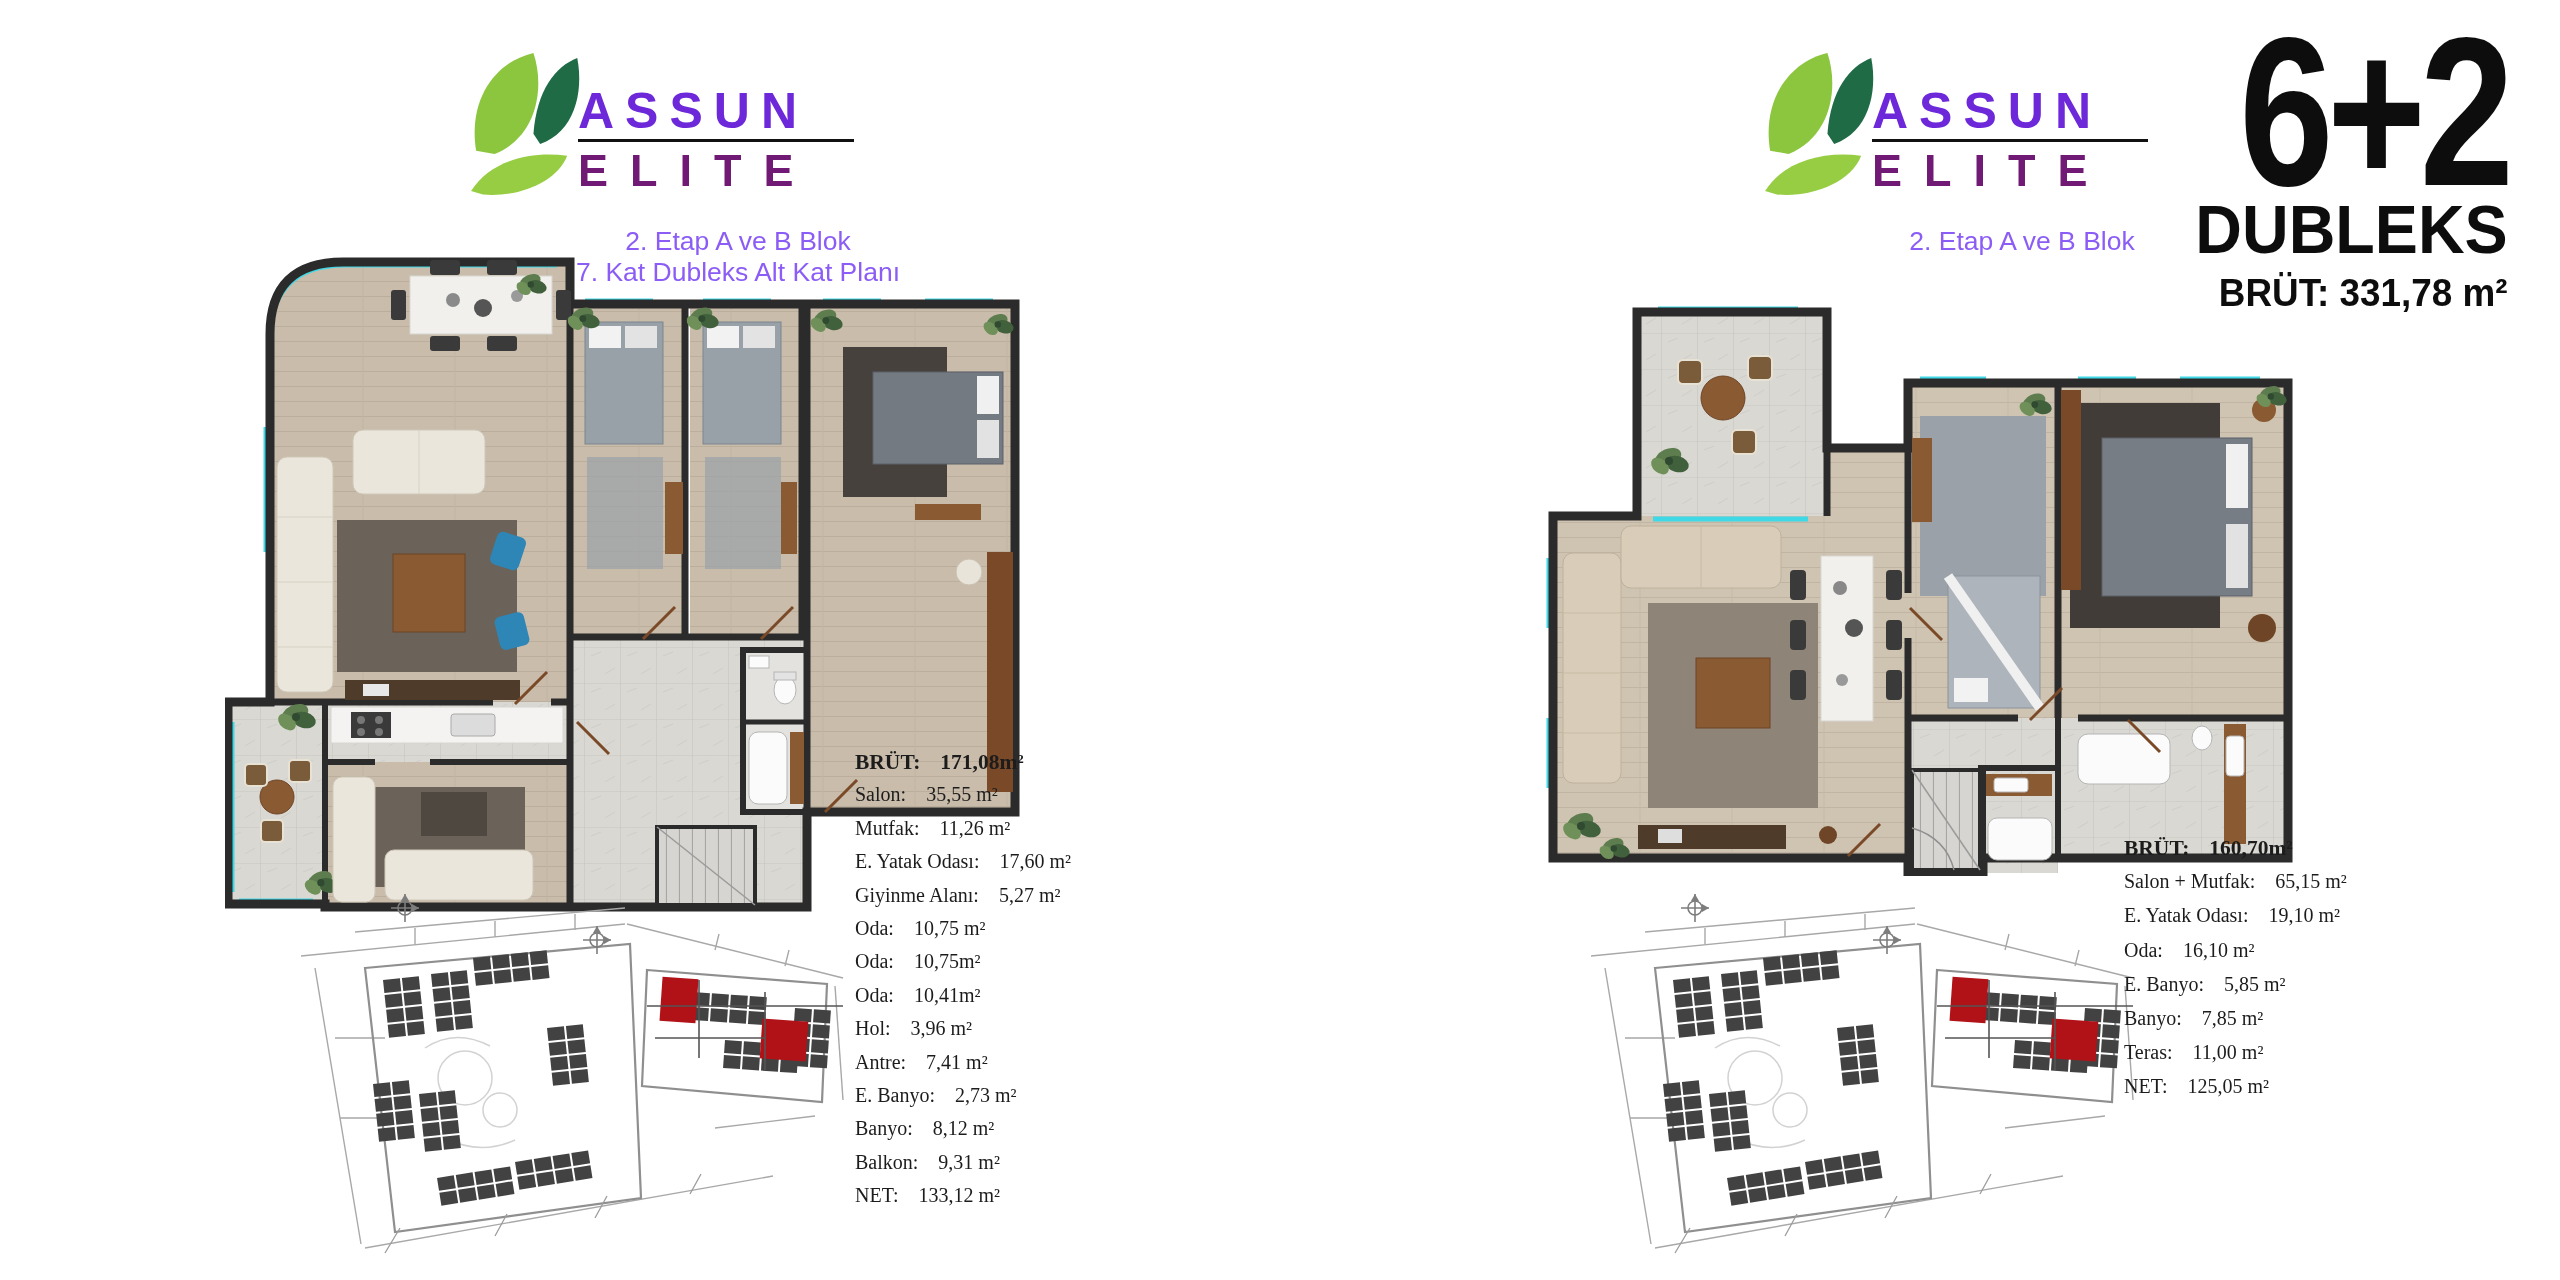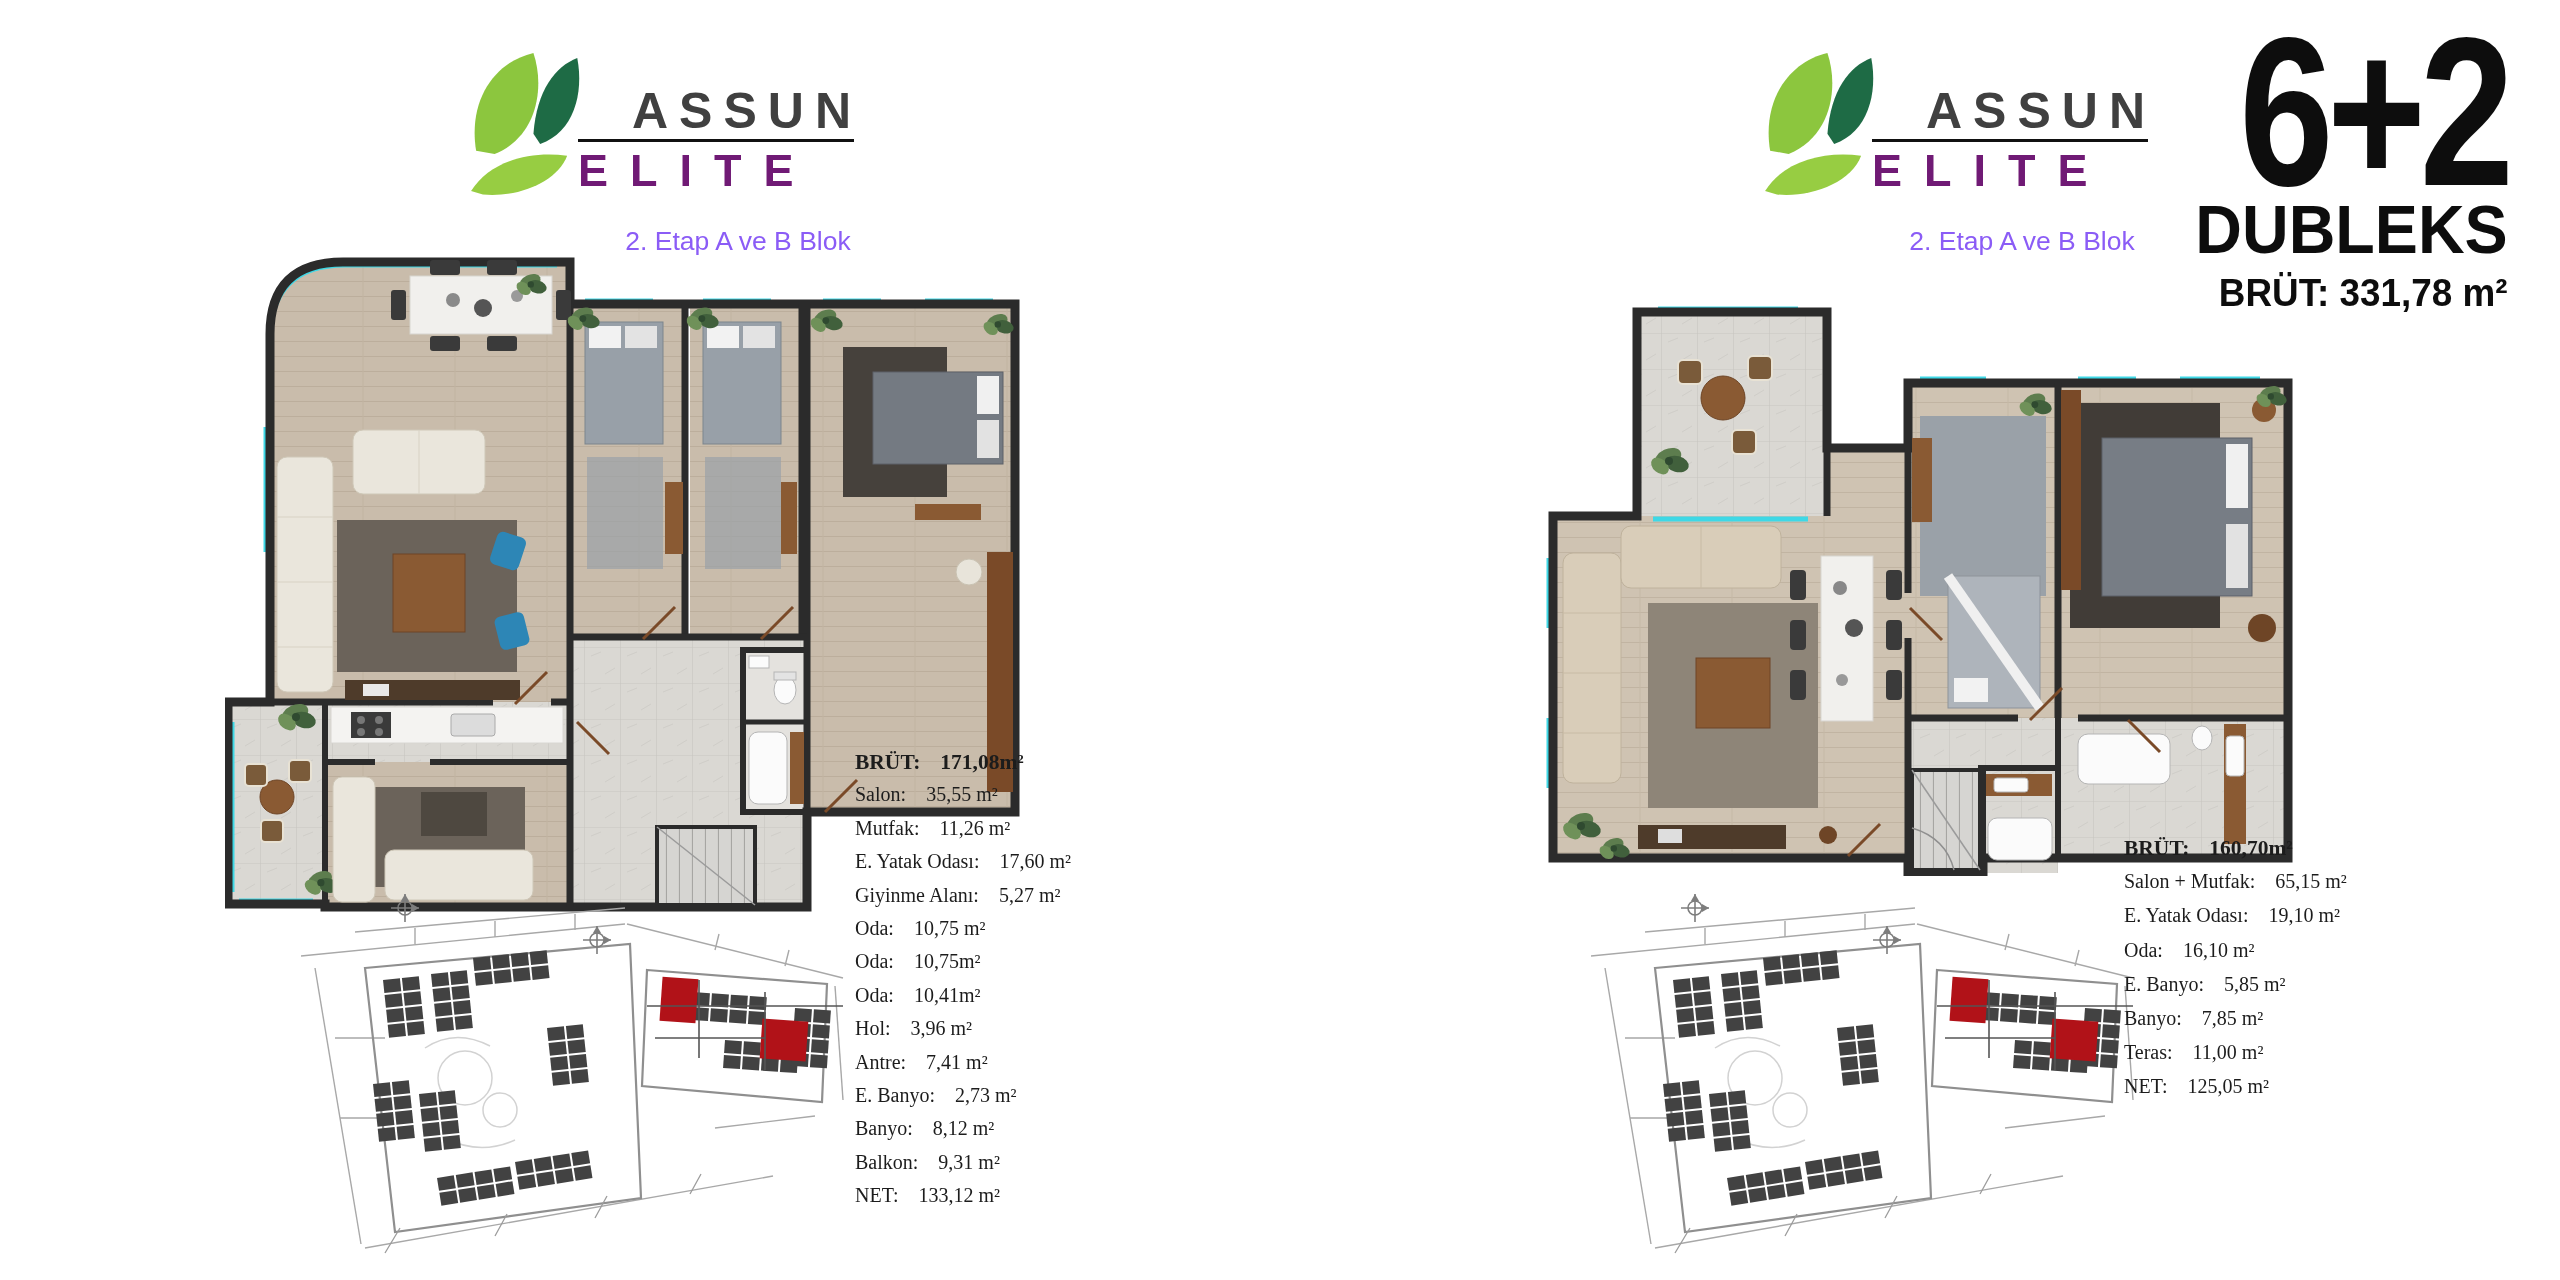--- a/index.html
+++ b/index.html
@@ -3,21 +3,21 @@
 <meta charset="utf-8">
 <style>
   html,body{margin:0;padding:0;background:#ffffff;}
   .page{position:relative;width:2560px;height:1280px;background:#ffffff;overflow:hidden;
         font-family:"Liberation Sans", sans-serif;color:#1b1b1b;}
 
   
   .logo{position:absolute;display:flex;align-items:flex-start;}
   .logo svg.leaves{width:118px;height:168px;flex:0 0 auto;margin-top:2px;}
   .logo .logo-text{margin-left:-6px;padding-top:52px;width:284px;}
-  .logo .l1{font-size:50px;font-weight:700;letter-spacing:11px;color:#404040;line-height:46px;text-align:right;}
+  .logo .l1{font-size:50px;font-weight:700;letter-spacing:11px;color:#6d28d9;line-height:46px;}
   .logo .rule{height:3px;background:#111;margin:5px 0 7px 0;width:276px;}
   .logo .l2{font-size:45px;font-weight:700;letter-spacing:22px;color:#701a75;line-height:44px;}
   .logo-left{left:466px;top:36px;}
   .logo-right{left:1760px;top:36px;}
 
   
   .caption{position:absolute;width:520px;text-align:center;font-size:26.5px;line-height:31px;color:#8b5cf6;}
   .caption-left{left:478px;top:226px;}
   .caption-right{left:1762px;top:226px;}
 
@@ -168,20 +168,21 @@
     </svg>
     <div class="logo-text">
       <div class="l1">ASSUN</div>
       <div class="rule"></div>
       <div class="l2">ELITE</div>
     </div>
   </div>
 
   <div class="caption caption-left">
     <div>2. Etap A ve B Blok</div>
+    <div>7. Kat Dubleks Alt Kat Planı</div>
   </div>
 
   <svg id="fpL" class="fp" viewBox="0 0 812 662">
 
     <g>
       <path d="M118,10 H345 V450 H45 V82 Q45,10 118,10 Z" fill="url(#wood)"></path>
       <rect x="345" y="52" width="115" height="333" fill="url(#wood)"></rect>
       <rect x="465" y="52" width="112" height="333" fill="url(#wood)"></rect>
       <rect x="582" y="52" width="208" height="508" fill="url(#wood)"></rect>
       <rect x="345" y="385" width="237" height="270" fill="url(#tile)"></rect>

